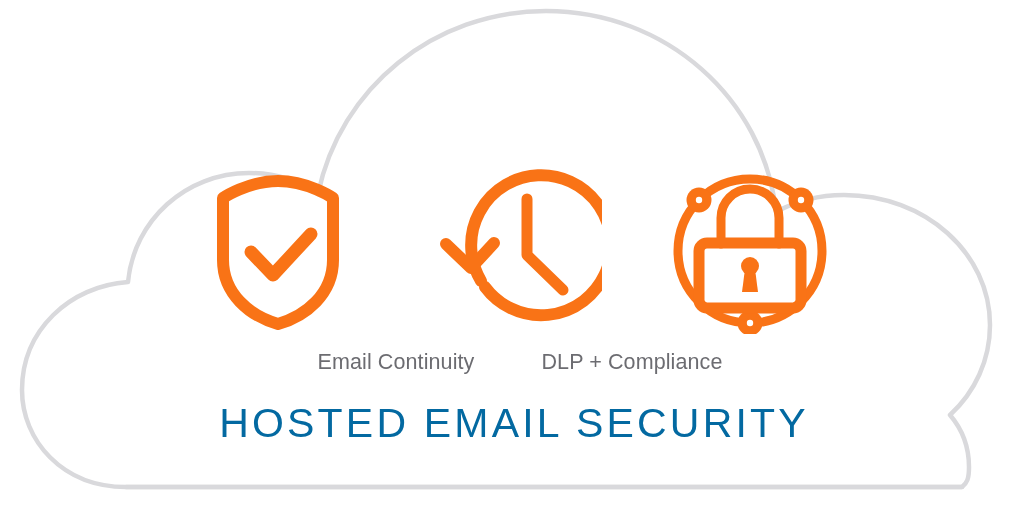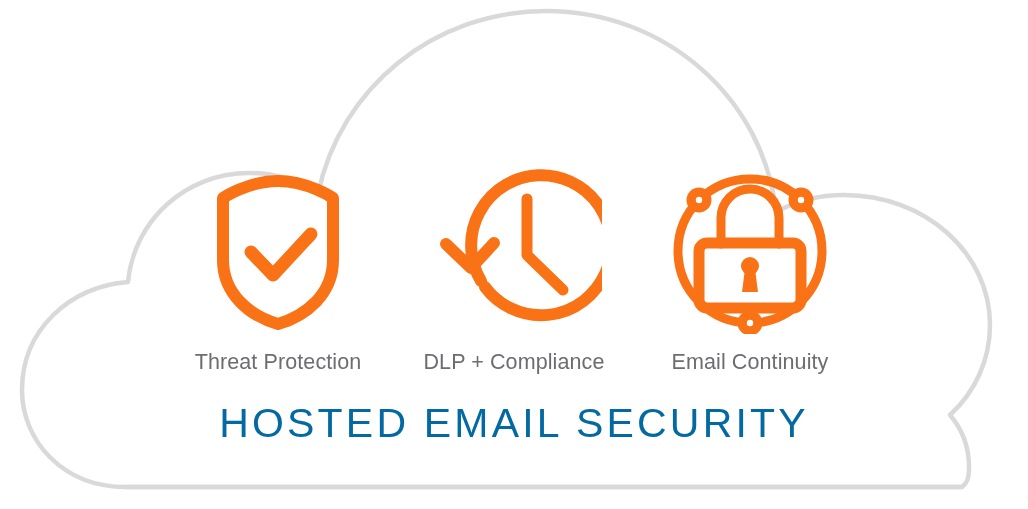--- a/index.html
+++ b/index.html
@@ -156,20 +156,19 @@
 
           <circle cx="85" cy="98" r="9" fill="#F97316"></circle>
           <path d="M 80 101 L 77 124 L 93 124 L 90 101 Z" fill="#F97316"></path>
         </svg>
       </span>
     </div>
 
   </div>
 
   <div class="label-row">
-    <div class="label-cell">Threat Protection</div>
+    <div class="label-cell">Email Continuity</div>
     <div class="label-cell">DLP + Compliance</div>
-    <div class="label-cell">Email Continuity</div>
   </div>
 
   <div id="main-title">HOSTED EMAIL SECURITY</div>
 
 </div>
 
 </body></html>

